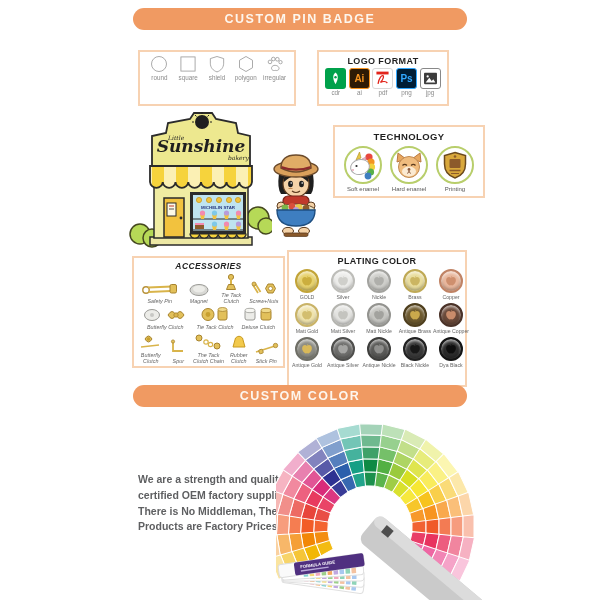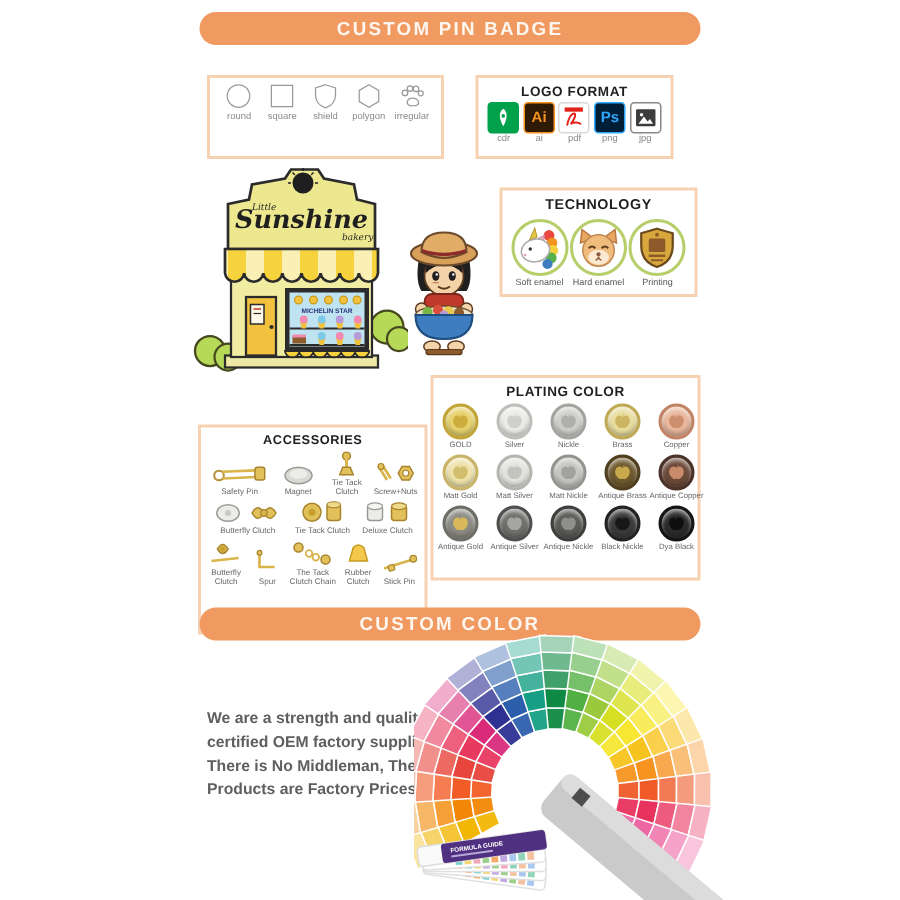--- a/index.html
+++ b/index.html
@@ -237,21 +237,21 @@
       <circle cx="35" cy="56.5" r="3.4" fill="#8C5A2B"></circle>
     <circle cx="25" cy="58" r="3" fill="#B79BD9"></circle>
     <path d="M6 58 Q6 74 25 74 Q44 74 44 58 Z" fill="#3E7EC0" stroke="#1E4E80" stroke-width="1.4"></path>
   </g>
 
   <ellipse cx="17" cy="79" rx="5.5" ry="3.6" fill="#F5D3A8" stroke="#5A3A1E" stroke-width="1"></ellipse>
   <ellipse cx="33" cy="79" rx="5.5" ry="3.6" fill="#F5D3A8" stroke="#5A3A1E" stroke-width="1"></ellipse>
   <rect x="13" y="81" width="24" height="3.4" rx="1.6" fill="#8C5A2B" stroke="#5A3A1E" stroke-width="0.8"></rect>
 </svg>
 
-<div class="abs pbox" style="left:333px;top:125px;width:132px;height:73px;">
+<div class="abs pbox" style="left:333px;top:125px;width:152px;height:73px;">
   <div class="btitle" style="font-size:9.5px;">TECHNOLOGY</div>
   <div class="itemrow" style="padding-top:4px;">
     <div class="itm">
       <div class="tech-circle">
         <svg width="30" height="30" viewBox="0 0 30 30">
           <circle cx="21" cy="7" r="3.6" fill="#E8483E"></circle>
           <circle cx="23" cy="12" r="3.6" fill="#F29422"></circle>
           <circle cx="23.5" cy="17" r="3.6" fill="#F2D13C"></circle>
           <circle cx="22.5" cy="22" r="3.6" fill="#58B04A"></circle>
           <circle cx="20" cy="26" r="3.4" fill="#3E7EC0"></circle>
@@ -287,21 +287,21 @@
           <line x1="9.5" y1="20.5" x2="20.5" y2="20.5" stroke="#8C5A2B" stroke-width="1.6"></line>
           <line x1="11" y1="23.5" x2="19" y2="23.5" stroke="#8C5A2B" stroke-width="1.2"></line>
           <circle cx="15" cy="6.5" r="1.3" fill="#8C5A2B"></circle>
         </svg>
       </div>
       <span class="tech-lbl">Printing</span>
     </div>
   </div>
 </div>
 
-<div class="abs pbox" style="left:132px;top:283px;width:153px;height:140px;">
+<div class="abs pbox" style="left:132px;top:256px;width:153px;height:112px;font-style:italic;">
   <div class="btitle" style="font-size:8.5px;margin-top:3px;">ACCESSORIES</div>
 
   <div class="acc-row" style="margin-top:2px;">
     <div class="acc-itm" style="flex:1.4;">
       <svg width="38" height="15" viewBox="0 0 38 15">
         <circle cx="5" cy="8" r="3.2" fill="none" stroke="#B8923A" stroke-width="1.4"></circle>
         <line x1="7" y1="5.5" x2="31" y2="4.5" stroke="#D9B44A" stroke-width="1.8"></line>
         <line x1="7.5" y1="10" x2="30" y2="9" stroke="#D9B44A" stroke-width="1.8"></line>
         <rect x="29" y="2.5" width="6.5" height="8.5" rx="1.5" fill="#E2C05A" stroke="#A8842E" stroke-width="1"></rect>
       </svg>
@@ -528,21 +528,21 @@
       <span class="pbadge" style="background: rgb(43, 43, 43); border-color: rgb(20, 20, 20); color: rgb(14, 14, 14);">
         <svg width="14" height="14" viewBox="0 0 24 24">
             <path d="M12 7c1.5-2 4.5-2.4 6.3-.8 2.4 2.1 2.8 6.3.7 9.4-1.6 2.5-3.6 3.9-5 3.9-.8 0-1.2-.4-2-.4s-1.2.4-2 .4c-1.4 0-3.4-1.4-5-3.9-2.1-3.1-1.7-7.3.7-9.4C7.5 4.6 10.5 5 12 7Zm0 0c0-2 .8-3.2 2.4-3.8" fill="currentColor"></path>
           </svg>
       </span>
       <span class="plbl">Dya Black</span>
     </div>
   </div>
 </div>
 
-<div class="abs banner" style="left:133px;top:405px;">
+<div class="abs banner" style="left:133px;top:385px;">
   <span>CUSTOM COLOR</span>
 </div>
 
 <div class="abs para" style="left:138px;top:472px;width:170px;">We are a strength and quality certified OEM factory supplier, There is No Middleman, The Products are Factory Prices.</div>
 
 <svg class="abs" style="left:276px;top:416px;" width="206" height="186" viewBox="0 0 206 186">
   <g id="fan-blades">
       <g transform="rotate(-112 94 112)">
         <polygon points="90.5,88 97.5,88 99.75,70 88.25,70" fill="#FFFFFF" stroke="#FFFFFF" stroke-width="1"></polygon>
         <polygon points="88.25,70 99.75,70 101.5,56 86.5,56" fill="rgb(243,187,18)" stroke="#FFFFFF" stroke-width="1"></polygon>

